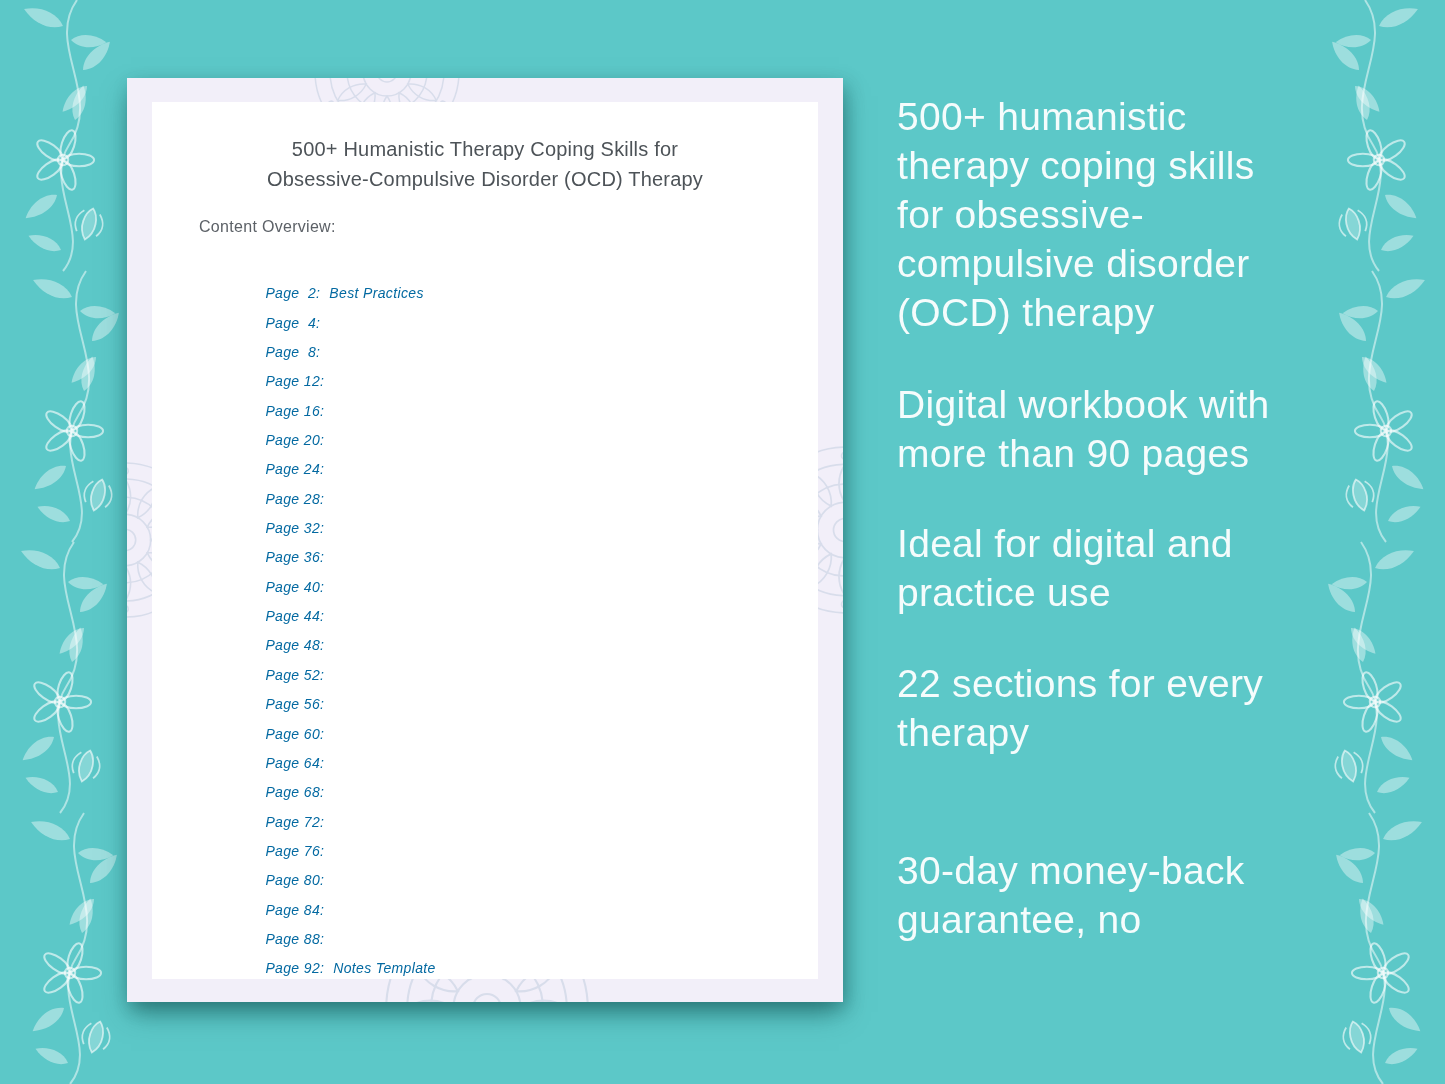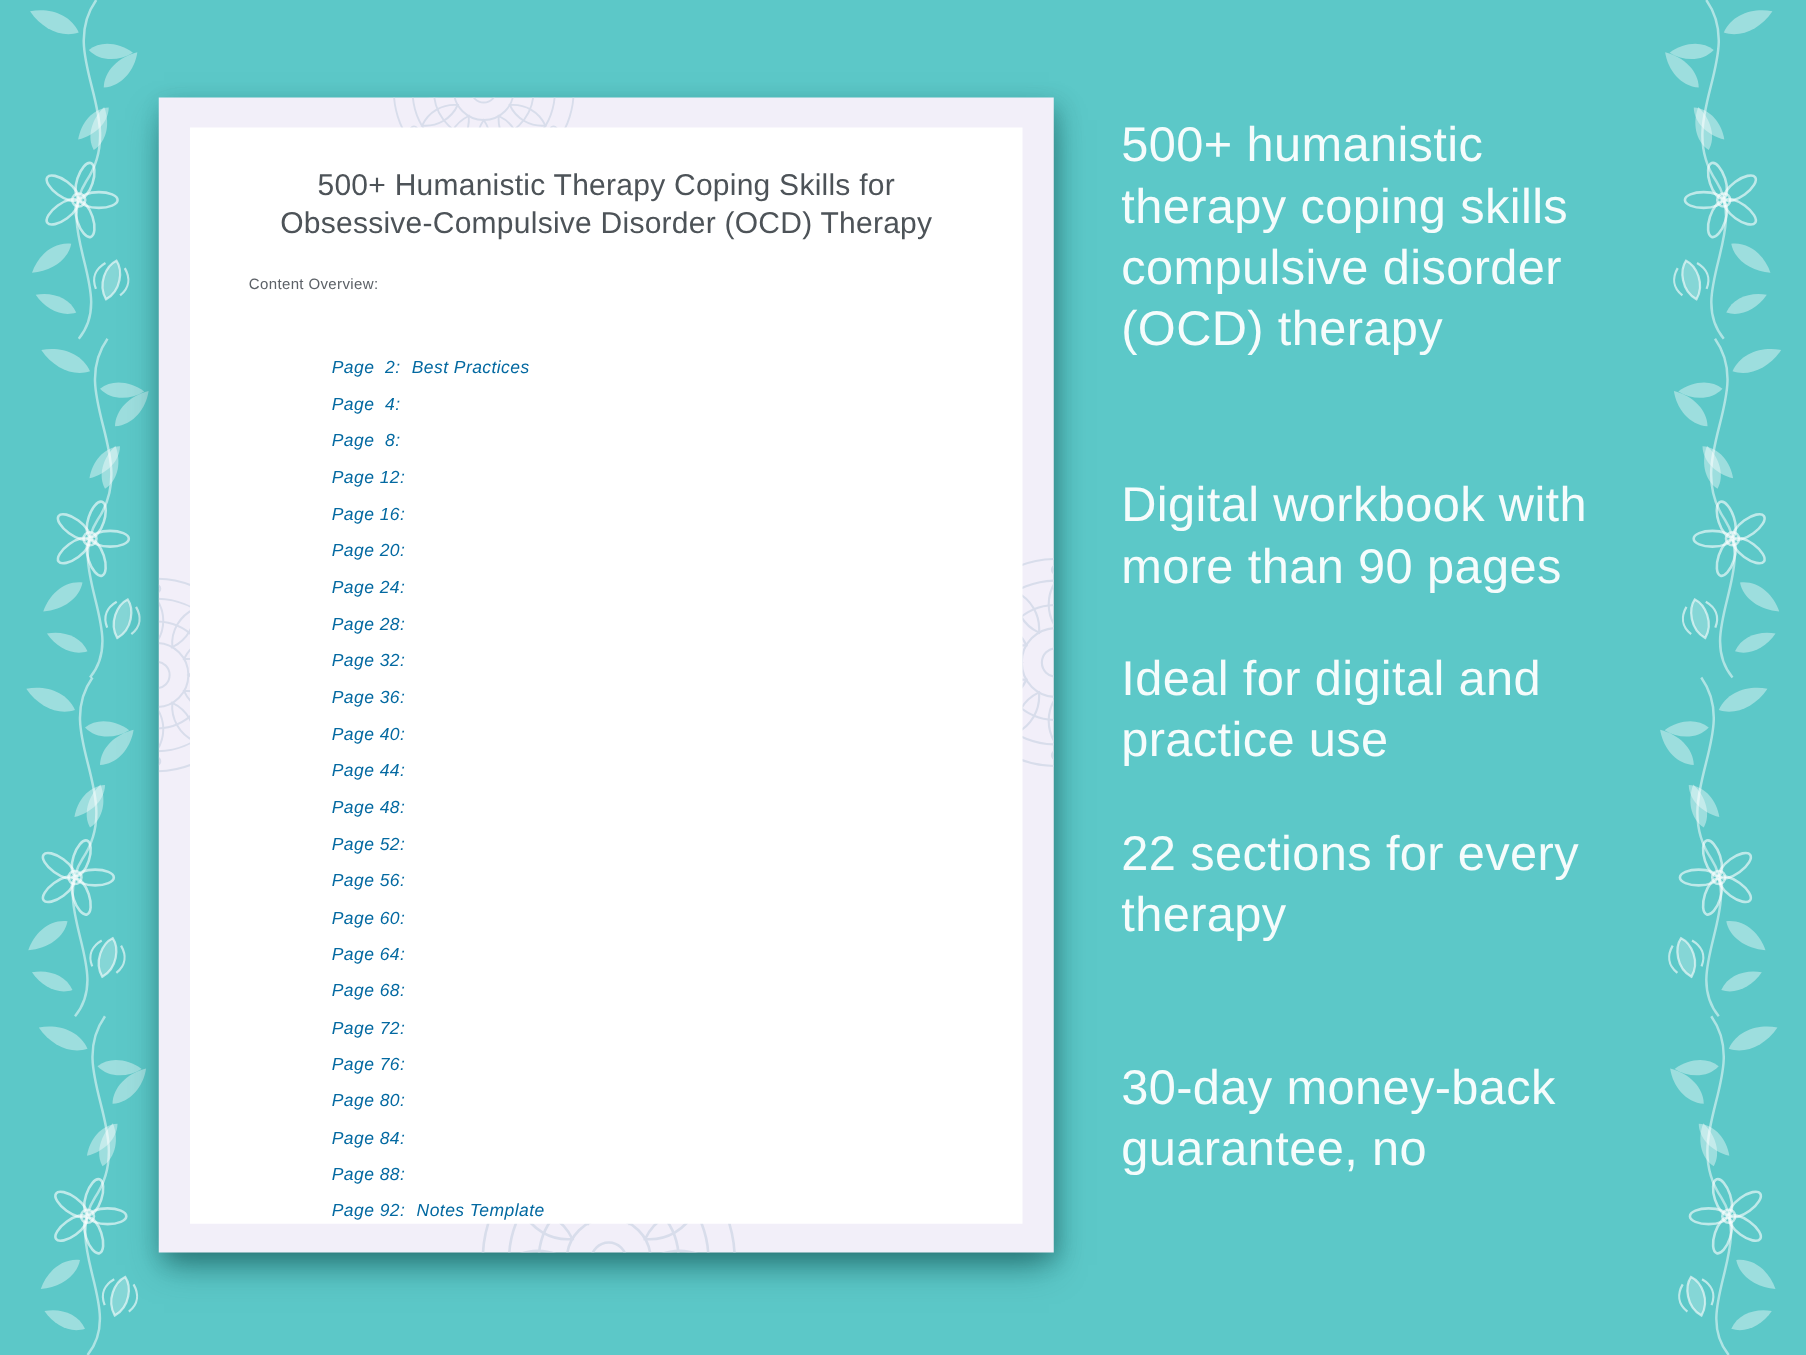--- a/index.html
+++ b/index.html
@@ -18,25 +18,25 @@
     background:#f2eff9;overflow:hidden;
     box-shadow:0 14px 26px -4px rgba(10,70,70,.52),4px 6px 16px rgba(10,70,70,.28);
   }
   .doc-ornaments{position:absolute;left:0;top:0;z-index:1;}
   .page{
     position:absolute;left:25px;top:24px;width:666px;height:877px;
     background:#ffffff;z-index:2;
   }
   .doc-title{
     position:absolute;top:32px;left:0;width:100%;text-align:center;
-    font-size:24px;line-height:30px;color:#4d5358;letter-spacing:.2px;
+    font-size:20px;line-height:30px;color:#4d5358;letter-spacing:.2px;
   }
   .overview{
     position:absolute;top:113px;left:47px;
-    font-size:12px;line-height:24px;color:#5c6167;letter-spacing:.3px;
+    font-size:16px;line-height:24px;color:#5c6167;letter-spacing:.3px;
   }
   .pages{
     position:absolute;top:148px;left:71px;margin:0;padding:0;list-style:none;
   }
   .pages li{
     height:29.35px;line-height:29.35px;font-size:14px;color:#0369a1;
     letter-spacing:.35px;white-space:pre;font-style:italic;
   }
   .pages .item-title{margin-left:9px;}
   
@@ -234,20 +234,21 @@
           <span class="item-label">Page 92:</span><span class="item-title">Notes Template</span>
         </li>
       </ul>
   </div>
 </div>
 
 <div class="marketing">
   <div class="bullet bullet-1">
     <div>500+ humanistic</div>
     <div>therapy coping skills</div>
+    <div>for obsessive-</div>
     <div>compulsive disorder</div>
     <div>(OCD) therapy</div>
   </div>
   <div class="bullet bullet-2">
     <div>Digital workbook with</div>
     <div>more than 90 pages</div>
   </div>
   <div class="bullet bullet-3">
     <div>Ideal for digital and</div>
     <div>practice use</div>

